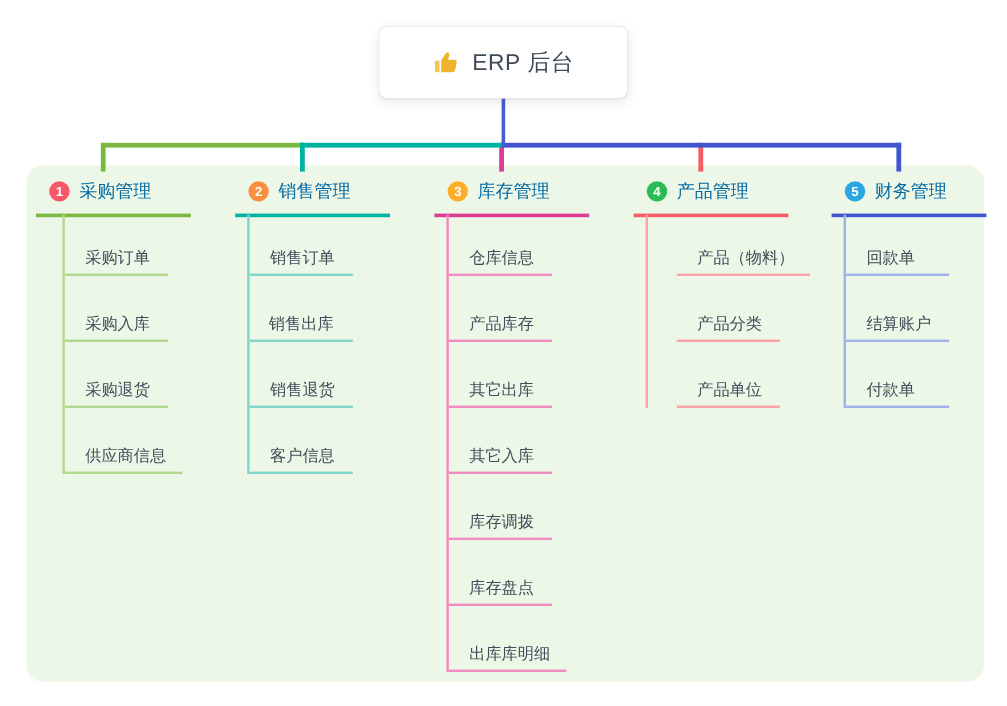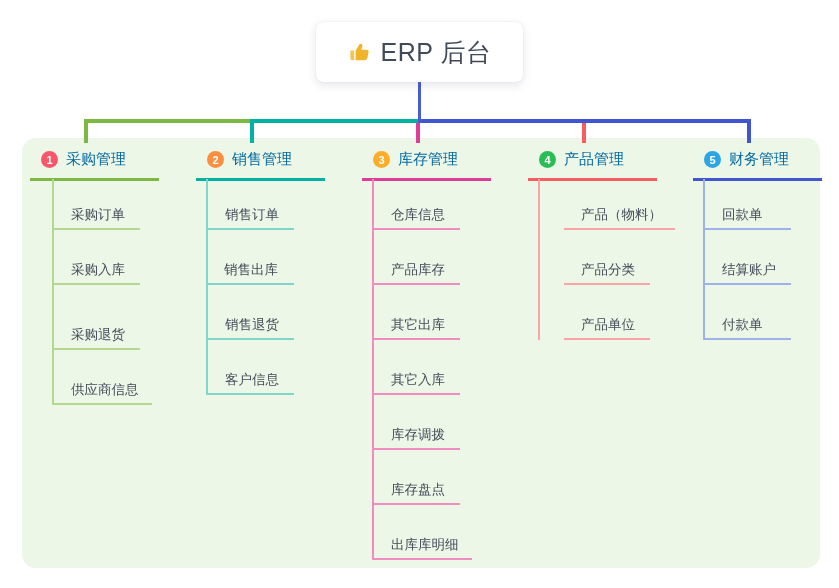--- a/index.html
+++ b/index.html
@@ -6,21 +6,21 @@
   body{font-family:"Liberation Sans","DejaVu Sans",sans-serif;}
   #stage{position:relative;width:839px;height:588px;background:#ffffff;overflow:hidden;}
 
   
   .panel{position:absolute;left:22px;top:138px;width:798px;height:430px;border-radius:14px;}
 
   
   .root-card{position:absolute;left:316px;top:22px;width:207px;height:60px;background:#ffffff;
     border-radius:7px;box-shadow:0 3px 10px rgba(40,50,80,.12),0 0 1px rgba(40,50,80,.18);
     display:flex;align-items:center;justify-content:center;gap:10px;z-index:5;}
-  .root-card .label{font-size:25px;font-weight:500;color:#404a58;letter-spacing:.5px;}
+  .root-card .label{font-size:19px;font-weight:500;color:#404a58;letter-spacing:.5px;}
   .root-card svg{display:block;}
 
   
   .hline,.vline{position:absolute;}
   .hline{height:3.5px;}
   .vline{width:3.5px;}
 
   
   .branch-header{position:absolute;top:150px;width:118px;display:flex;align-items:center;
     padding:0 0 9px 11px;box-sizing:content-box;cursor:default;}
@@ -68,21 +68,21 @@
         <span class="badge" style="background: rgb(247, 87, 105);">1</span>
         <span class="branch-label">采购管理</span>
       </div>
       <div class="children" style="left: 52px; border-left: 2px solid rgb(179, 217, 142);">
         <div class="child" style="border-bottom-color: rgb(179, 217, 142);">
           <span class="child-label">采购订单</span>
         </div>
         <div class="child" style="border-bottom-color: rgb(179, 217, 142);">
           <span class="child-label">采购入库</span>
         </div>
-        <div class="child" style="border-bottom-color: rgb(179, 217, 142); margin-top: 10px;">
+        <div class="child" style="border-bottom-color: rgb(179, 217, 142);">
           <span class="child-label">采购退货</span>
         </div>
         <div class="child" style="border-bottom-color: rgb(179, 217, 142);">
           <span class="child-label">供应商信息</span>
         </div>
       </div>
       <div class="branch-header" style="left: 196px; width: 118px; border-bottom: 3.5px solid rgb(0, 178, 160);">
         <span class="badge" style="background: rgb(252, 142, 63);">2</span>
         <span class="branch-label">销售管理</span>
       </div>

